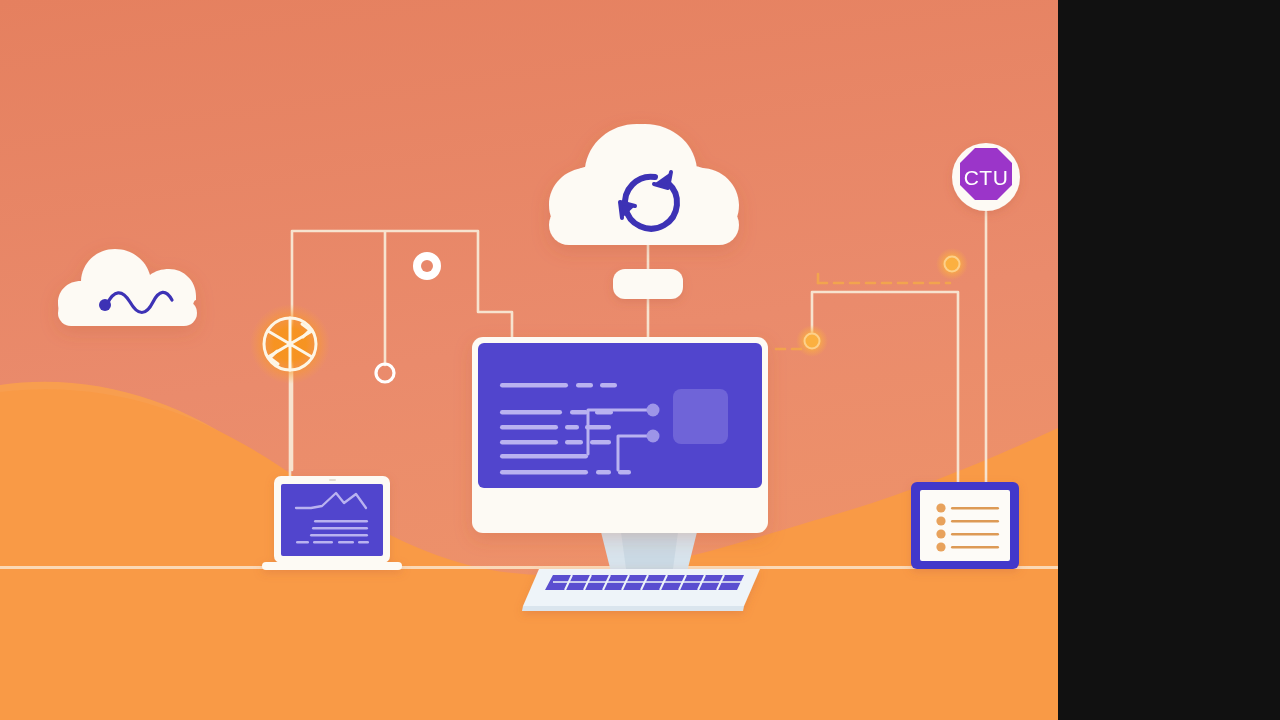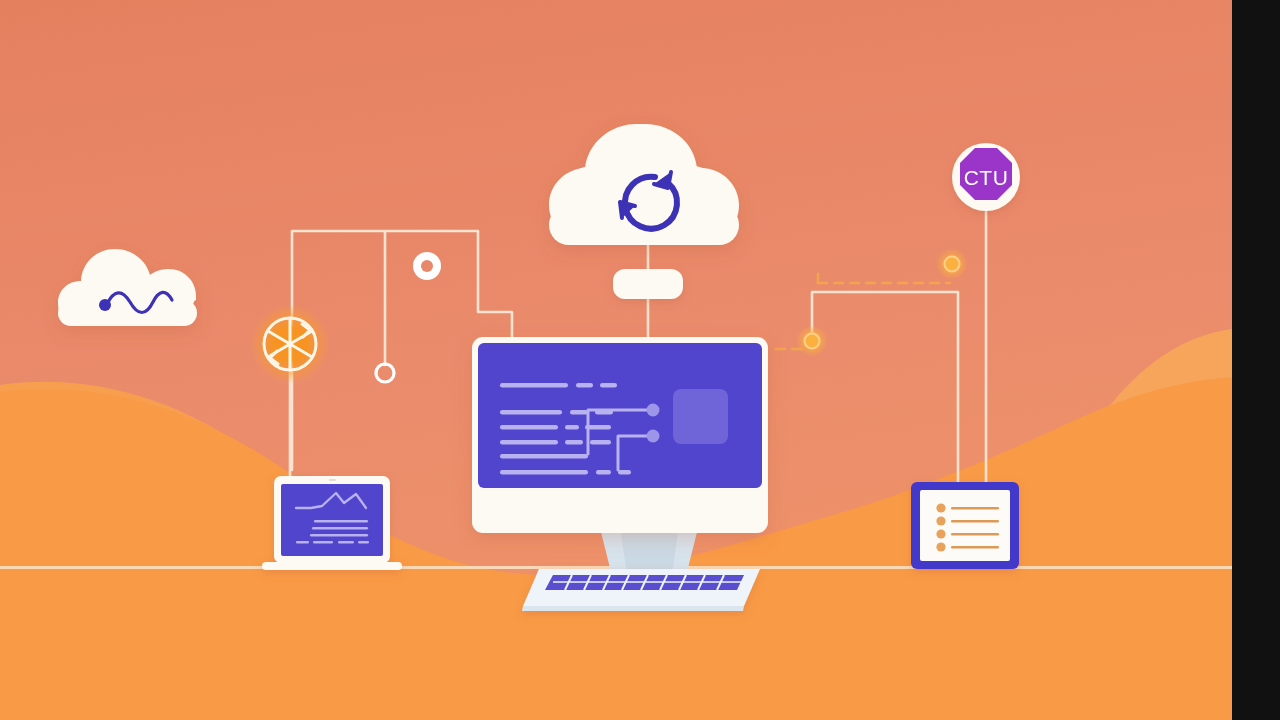--- a/index.html
+++ b/index.html
@@ -5,21 +5,21 @@
   html, body {
     margin: 0;
     padding: 0;
     background: #111;
   }
   body {
     font-family: "Liberation Sans", sans-serif;
   }
   #scene {
     position: relative;
-    width: 1232px;
+    width: 1058px;
     height: 720px;
     overflow: hidden;
     background: #e8866a;
   }
   #scene svg.layer {
     position: absolute;
     top: 0;
     left: 0;
     width: 1280px;
     height: 720px;

